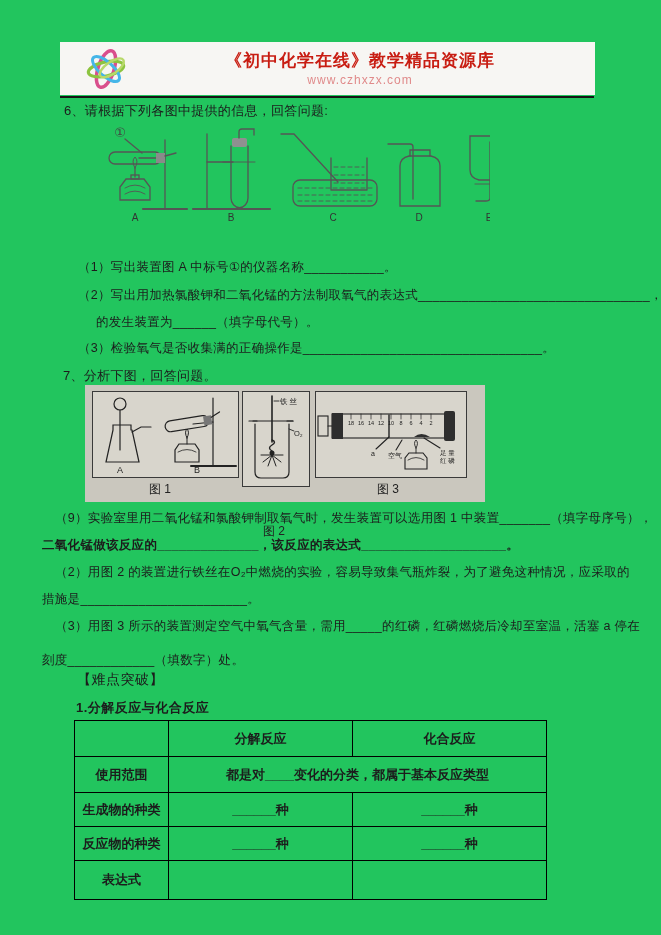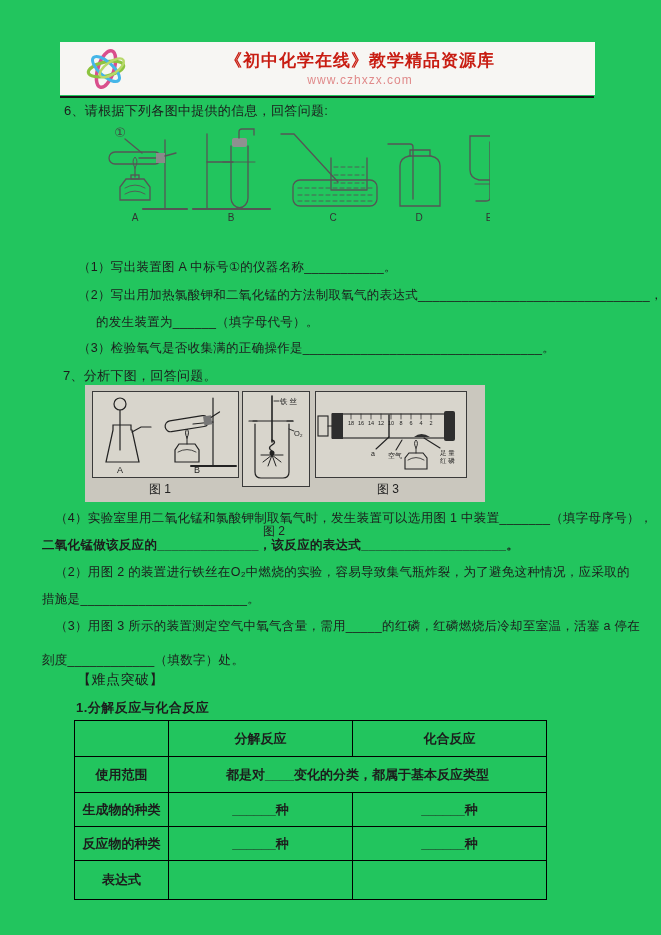--- a/index.html
+++ b/index.html
@@ -215,21 +215,21 @@
           <text x="124" y="63" font-size="6.5">足 量</text>
           <text x="124" y="71" font-size="6.5">红 磷</text>
         </g>
       </svg>
     </div>
     <div class="figcap" style="left:64px;top:96px;">图 1</div>
     <div class="figcap" style="left:178px;top:102px;margin-top:36px;">图 2</div>
     <div class="figcap" style="left:292px;top:96px;">图 3</div>
   </div>
 
-  <div class="tline" style="left:55px;top:510px;">（4）实验室里用二氧化锰和氯酸钾制取氧气时，发生装置可以选用图 1 中装置_______（填字母序号），</div>
+  <div class="tline" style="left:55px;top:510px;">（9）实验室里用二氧化锰和氯酸钾制取氧气时，发生装置可以选用图 1 中装置_______（填字母序号），</div>
   <div class="tline" style="left:42px;top:537px;font-weight:bold;">二氧化锰做该反应的______________，该反应的表达式____________________。</div>
   <div class="tline" style="left:55px;top:564px;">（2）用图 2 的装置进行铁丝在O₂中燃烧的实验，容易导致集气瓶炸裂，为了避免这种情况，应采取的</div>
   <div class="tline" style="left:42px;top:591px;">措施是_______________________。</div>
   <div class="tline" style="left:55px;top:618px;">（3）用图 3 所示的装置测定空气中氧气含量，需用_____的红磷，红磷燃烧后冷却至室温，活塞 a 停在</div>
   <div class="tline" style="left:42px;top:652px;">刻度____________（填数字）处。</div>
 
   <div class="sec-title" style="left:69px;top:671px;">【难点突破】</div>
   <div class="sub-title" style="left:76px;top:699px;">1.分解反应与化合反应</div>
 
   <table class="bk">

